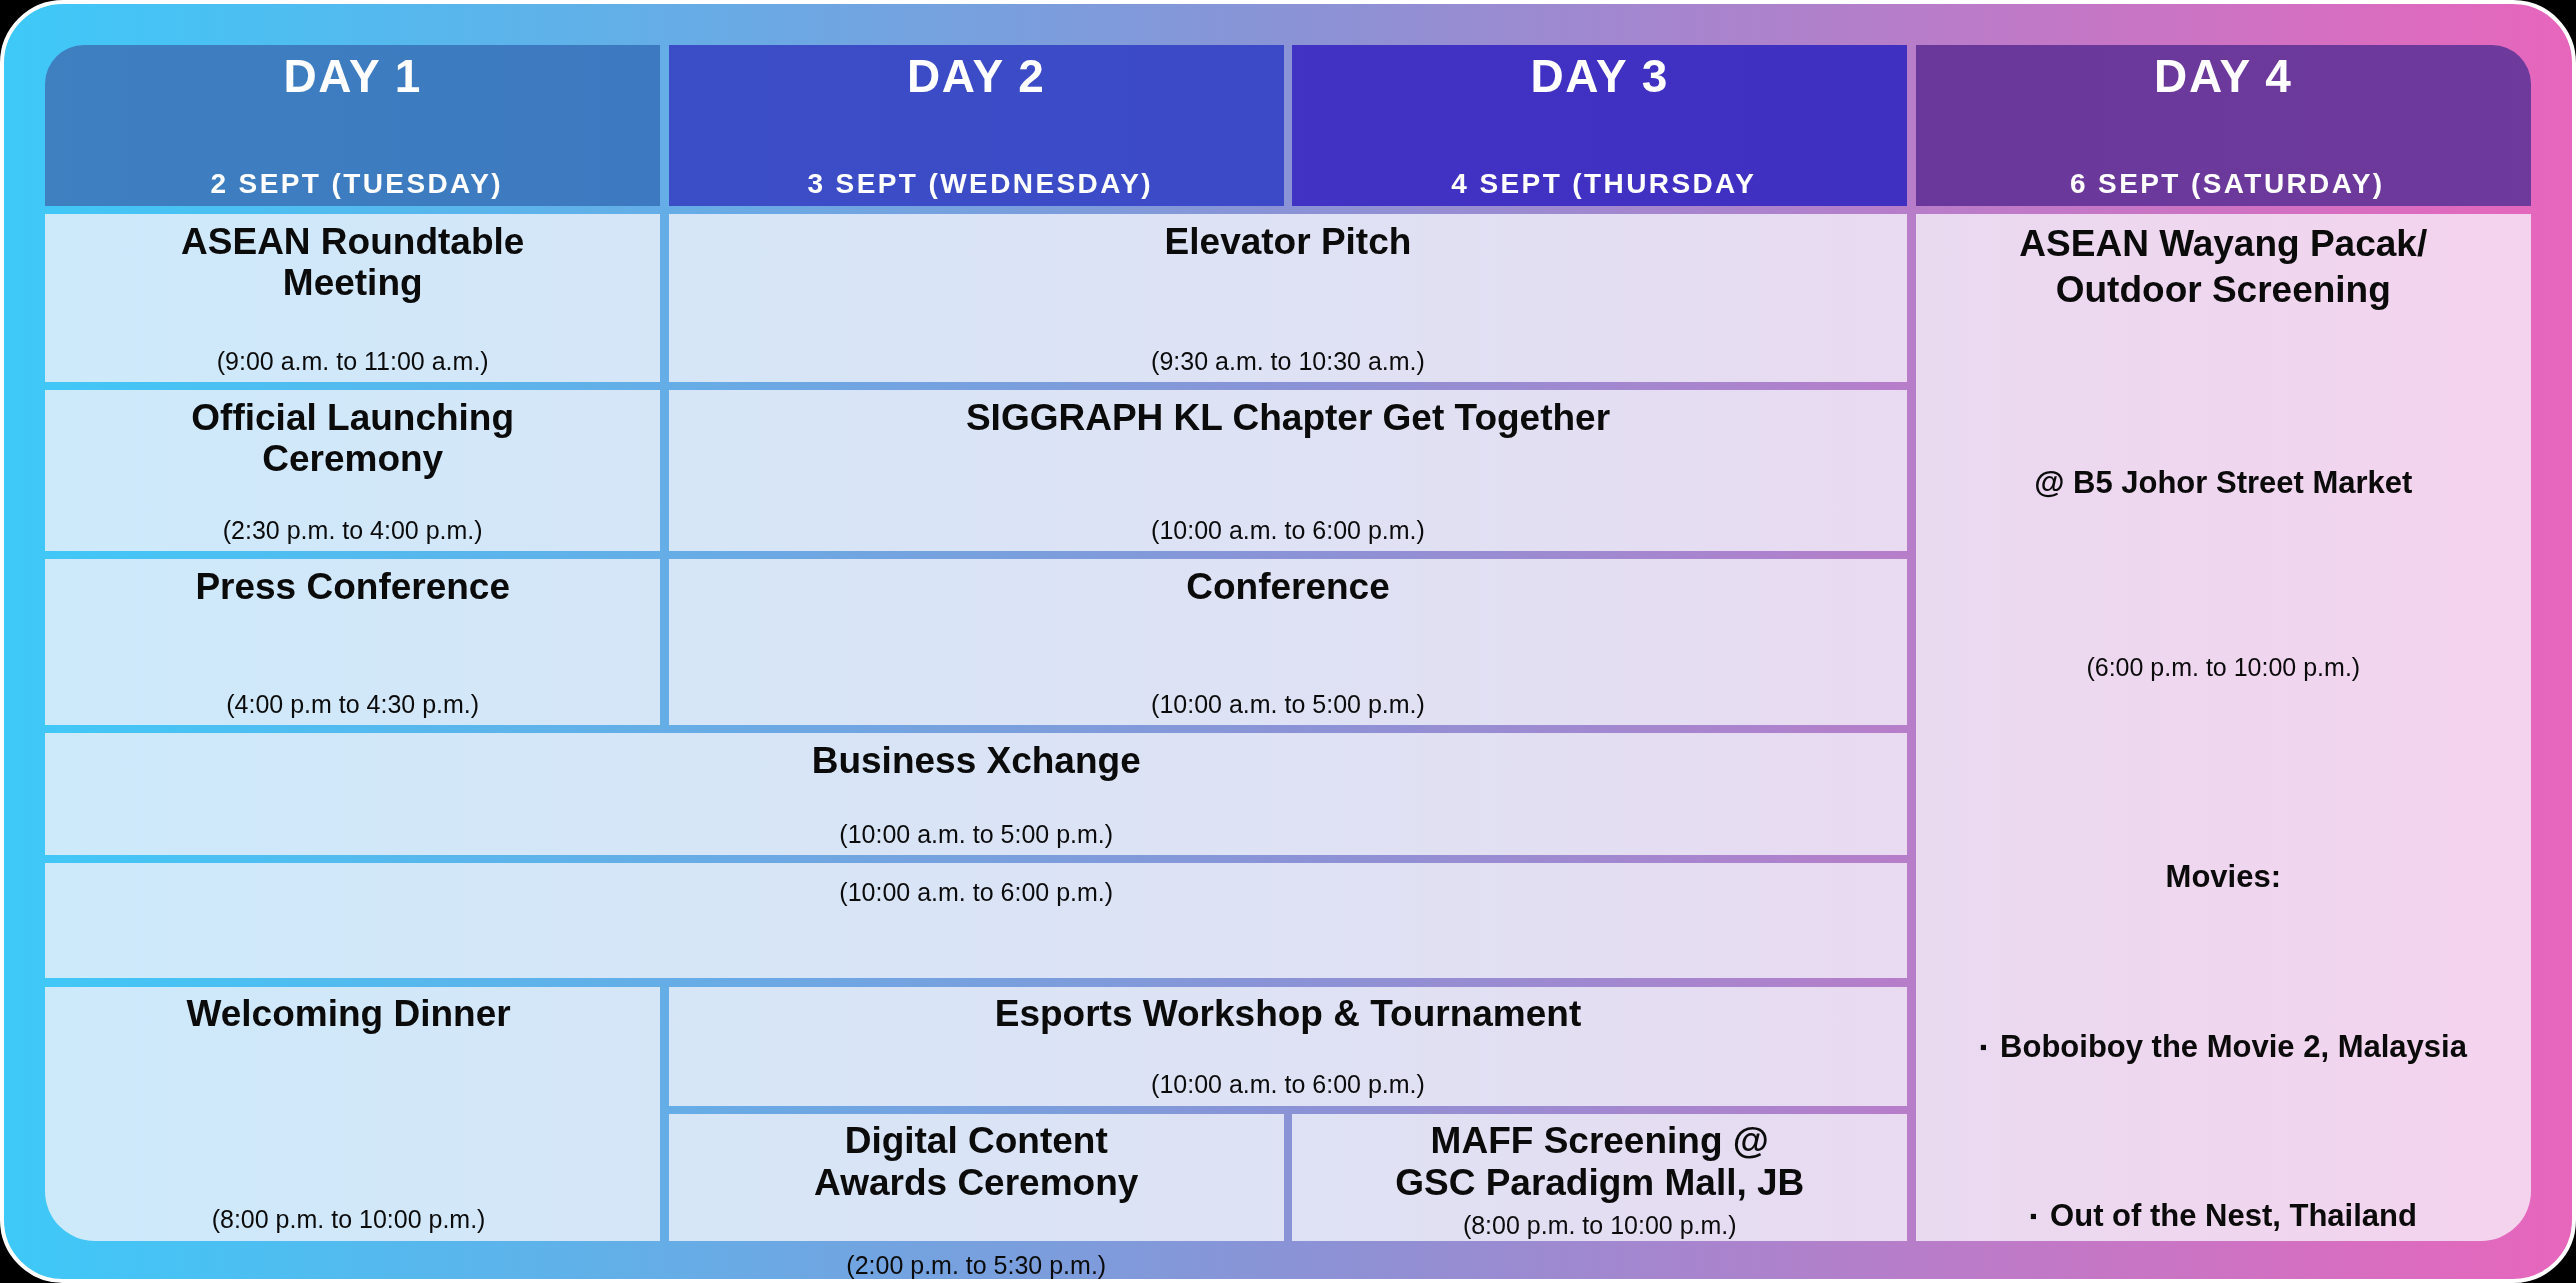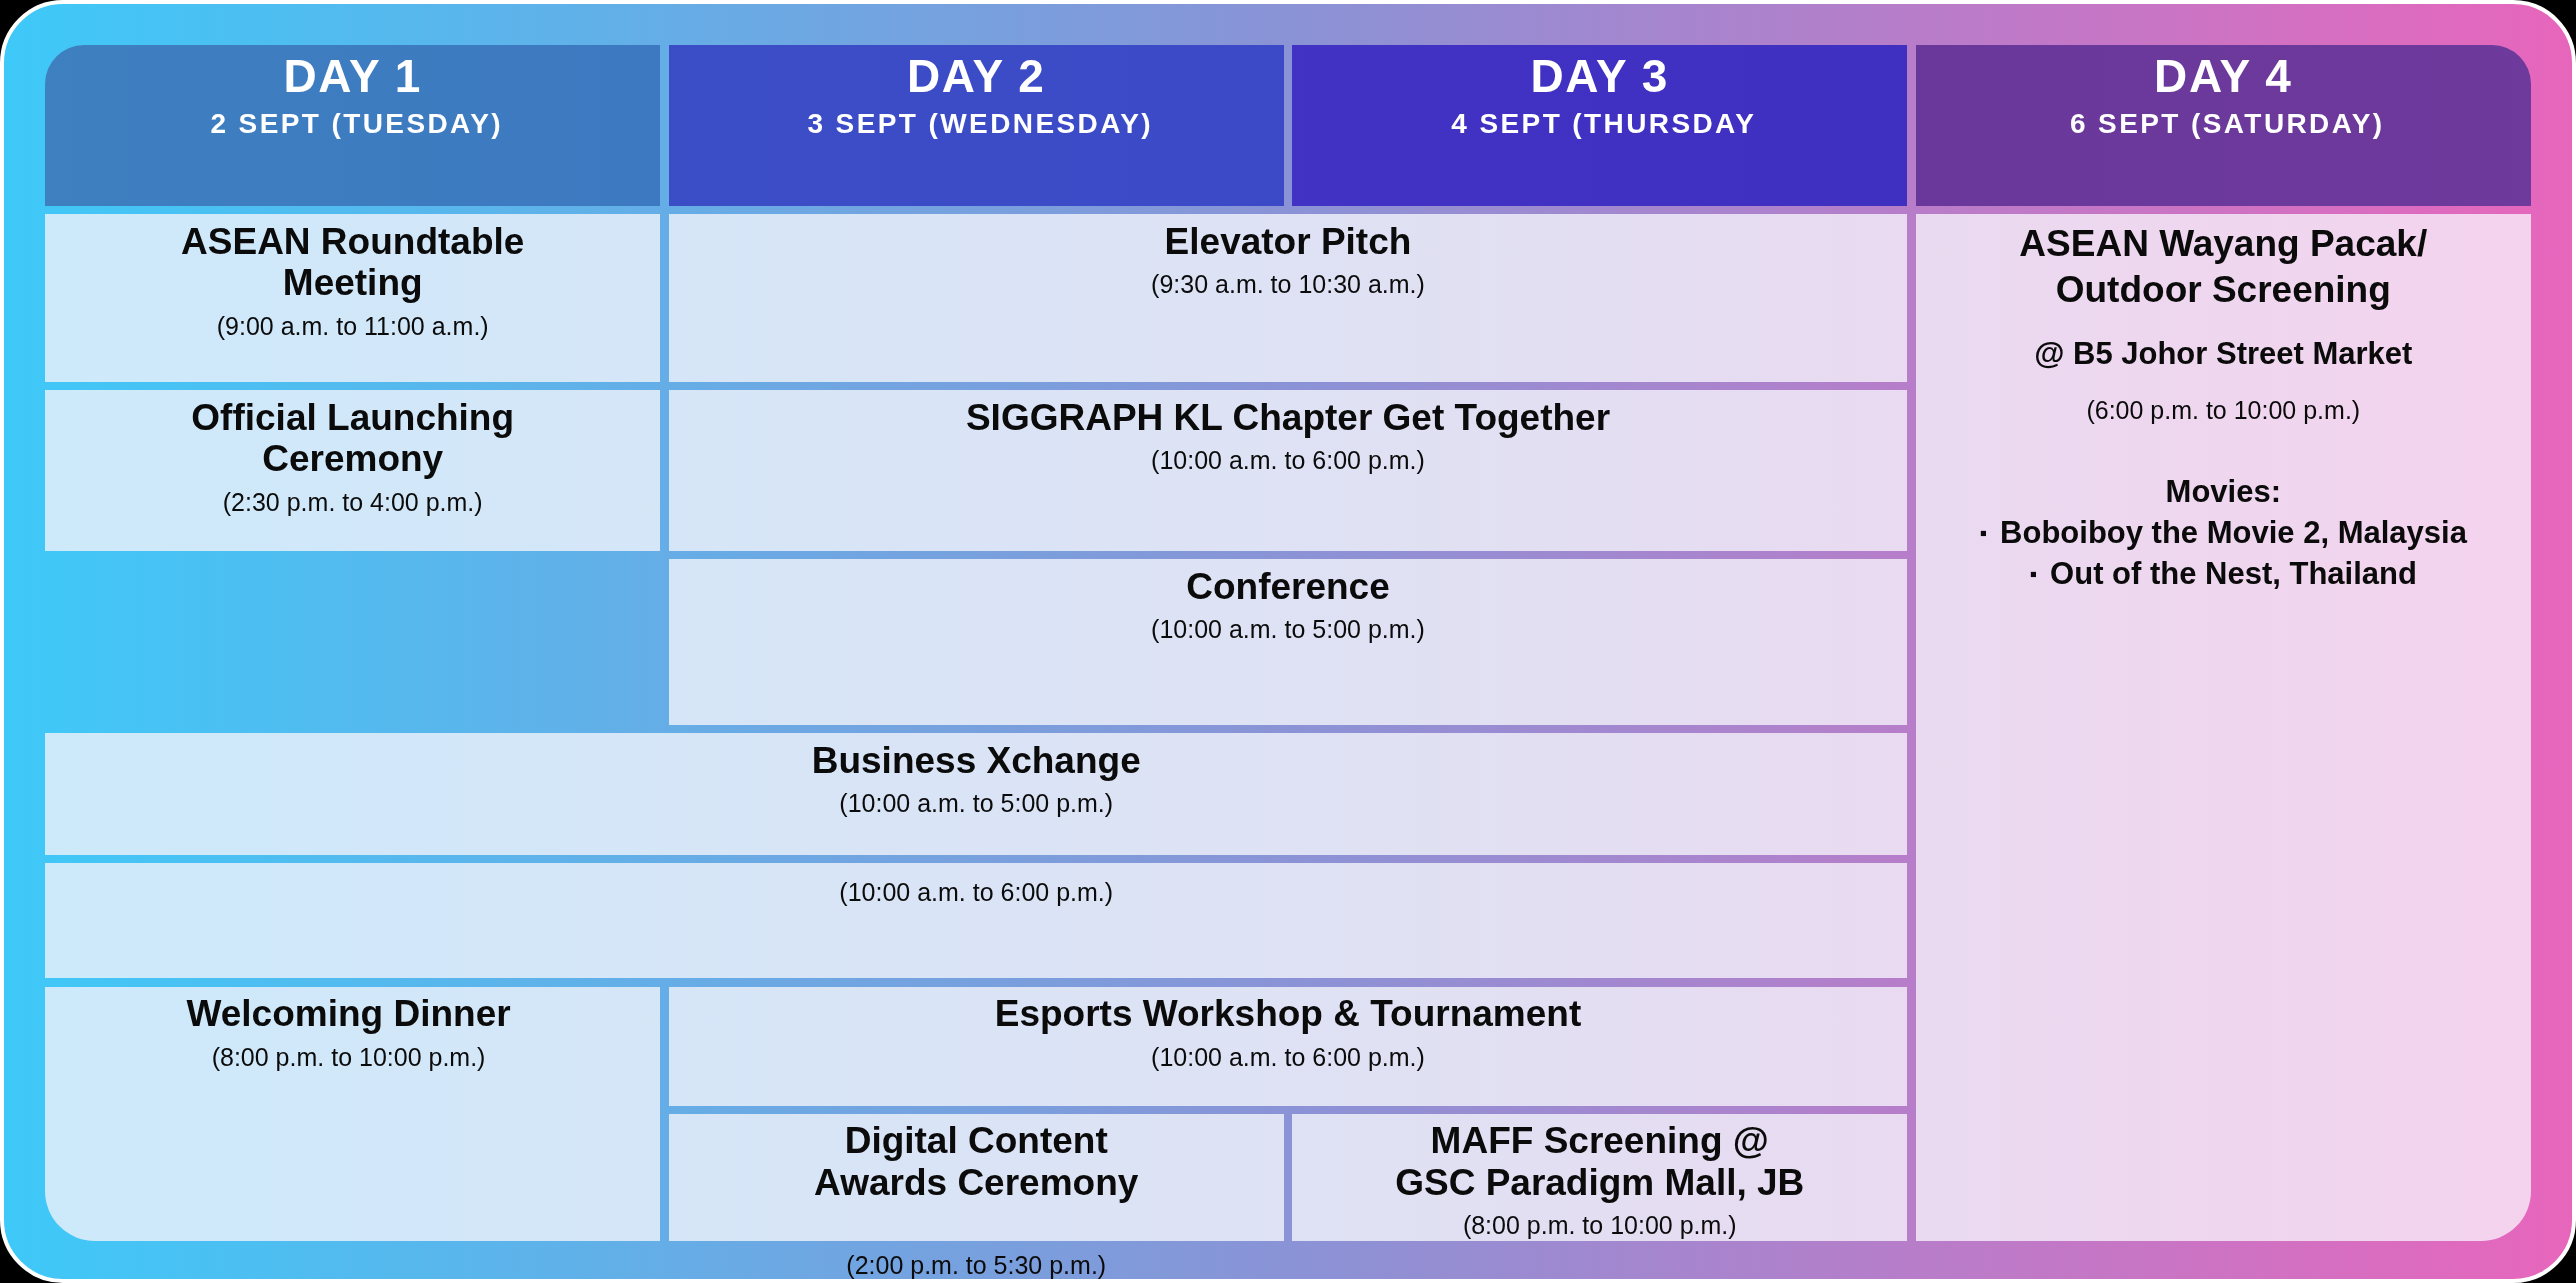--- a/index.html
+++ b/index.html
@@ -23,21 +23,21 @@
   }
   .grid{
     display:grid;
     width:100%;height:100%;
     grid-template-columns:repeat(4,1fr);
     grid-template-rows:161px 168px 161px 166px 122px 115px 119px 127px;
     gap:8.1px;
   }
   .cell{
     display:flex;flex-direction:column;
-    justify-content:flex-start;align-items:center;
+    justify-content:space-between;align-items:center;
     text-align:center;
     padding:6.5px 16.3px;box-sizing:border-box;
     background-image:linear-gradient(90deg,
       var(--cell_left,#CCEAFB) 0%,
       var(--cell_mid,#DEE2F4) 50%,
       var(--cell_right,#F5D2ED) 100%);
     background-attachment:fixed;
     color:var(--body_text,#0B0B0B);
   }
   .hdr{color:var(--header_text,#FFFFFF);}
@@ -98,20 +98,24 @@
     <div class="cell e-asean">
       <div class="t">ASEAN Roundtable
 Meeting</div>
       <div class="tm">(9:00 a.m. to 11:00 a.m.)</div>
     </div>
     <div class="cell e-launch">
       <div class="t">Official Launching
 Ceremony</div>
       <div class="tm">(2:30 p.m. to 4:00 p.m.)</div>
     </div>
+    <div class="cell e-press">
+      <div class="t">Press Conference</div>
+      <div class="tm">(4:00 p.m to 4:30 p.m.)</div>
+    </div>
     <div class="cell e-elev">
       <div class="t">Elevator Pitch</div>
       <div class="tm">(9:30 a.m. to 10:30 a.m.)</div>
     </div>
     <div class="cell e-sig">
       <div class="t">SIGGRAPH KL Chapter Get Together</div>
       <div class="tm">(10:00 a.m. to 6:00 p.m.)</div>
     </div>
     <div class="cell e-conf">
       <div class="t">Conference</div>

